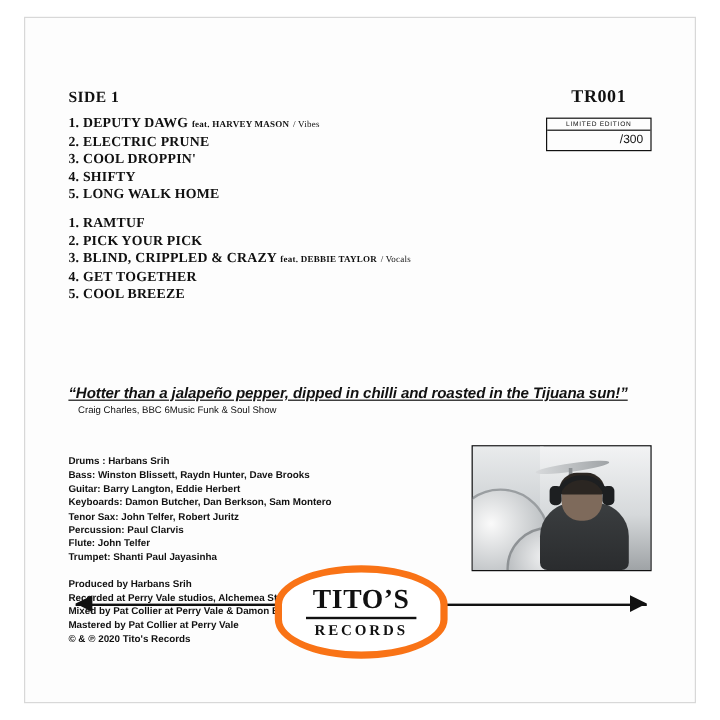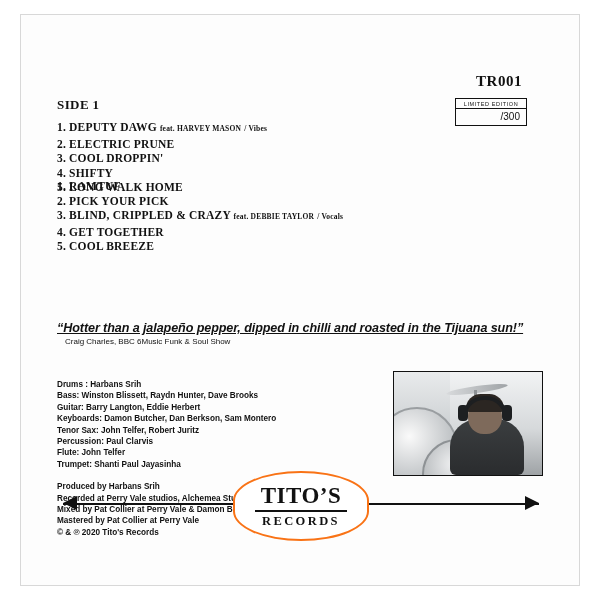--- a/index.html
+++ b/index.html
@@ -45,21 +45,21 @@
     font-family: "Liberation Serif", serif;
     font-weight: bold;
     font-size: 15px;
     letter-spacing: 0.5px;
     margin-bottom: 8px;
     text-align: center;
     padding-right: 2px;
   }
   .ltd-box {
     border: 1px solid #111;
-    width: 72px;
+    width: 88px;
     box-sizing: border-box;
   }
   .ltd-label {
     font-family: "Liberation Sans", sans-serif;
     font-size: 5.5px;
     letter-spacing: 0.6px;
     text-align: center;
     padding: 2px 0 1px 0;
     border-bottom: 1px solid #111;
   }
@@ -71,37 +71,37 @@
   }
 
   
   .side-title {
     font-family: "Liberation Serif", serif;
     font-weight: bold;
     font-size: 13px;
     letter-spacing: 0.4px;
     margin-bottom: 7px;
   }
-  .side-1 { position: absolute; left: 0; top: 14px; margin-top: 24px; }
+  .side-1 { position: absolute; left: 0; top: 14px; }
   .side-2 { position: absolute; left: 0; top: 120px; }
   .track {
     font-family: "Liberation Serif", serif;
     font-weight: bold;
     font-size: 11.5px;
     letter-spacing: 0.2px;
     line-height: 14.6px;
     white-space: nowrap;
   }
   .track .feat {
     font-weight: bold;
     font-size: 7.5px;
     letter-spacing: 0.2px;
   }
   .track .role {
-    font-weight: bold;
+    font-weight: normal;
     font-size: 7.5px;
     font-family: "Liberation Serif", serif;
   }
 
   
   .quote-wrap {
     position: absolute;
     left: 0;
     top: 262px;
     right: 0;
@@ -234,21 +234,21 @@
   .ah-left { left: 6px; border-right: 14px solid #111; }
   .ah-right { right: 6px; border-left: 14px solid #111; }
 
   .logo {
     position: absolute;
     left: 50%;
     top: 0;
     transform: translateX(-50%);
     width: 132px;
     height: 66px;
-    border: 2px solid #f97316;
+    border: 6px solid #f97316;
     border-radius: 50% / 42%;
     background: #fff;
     display: flex;
     flex-direction: column;
     align-items: center;
     justify-content: center;
   }
   .logo-top {
     font-family: "Liberation Serif", serif;
     font-weight: bold;

